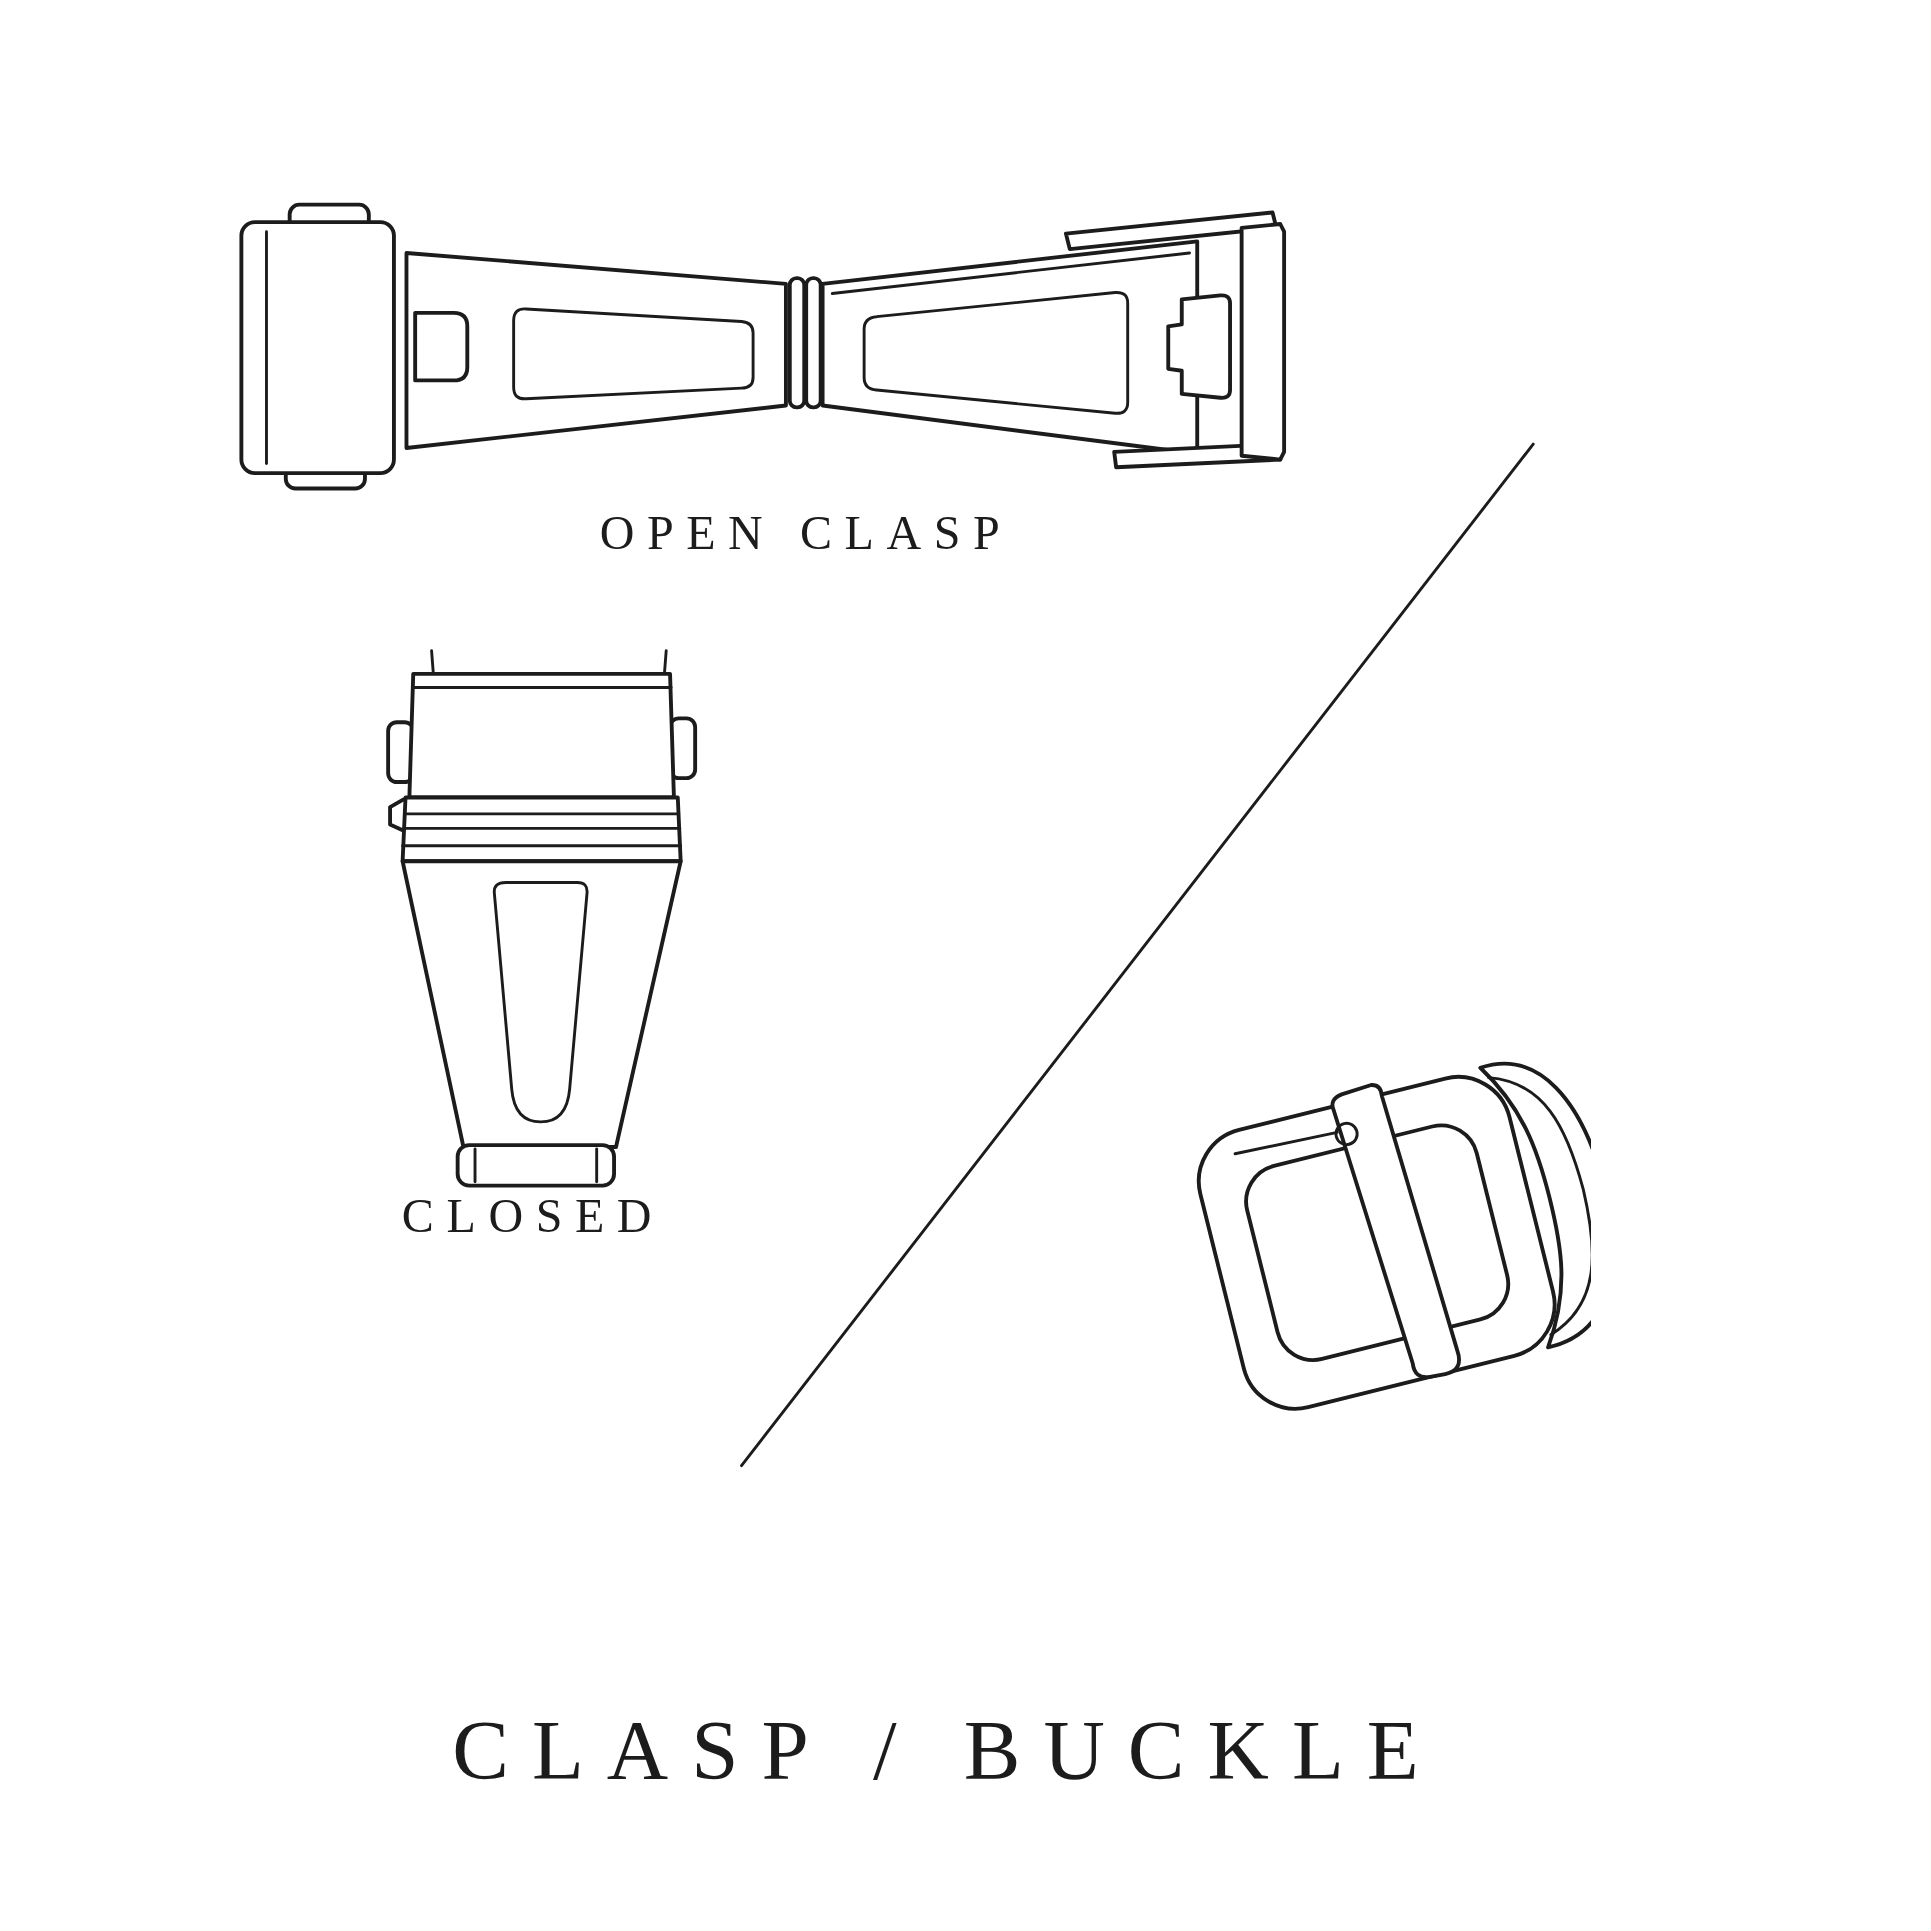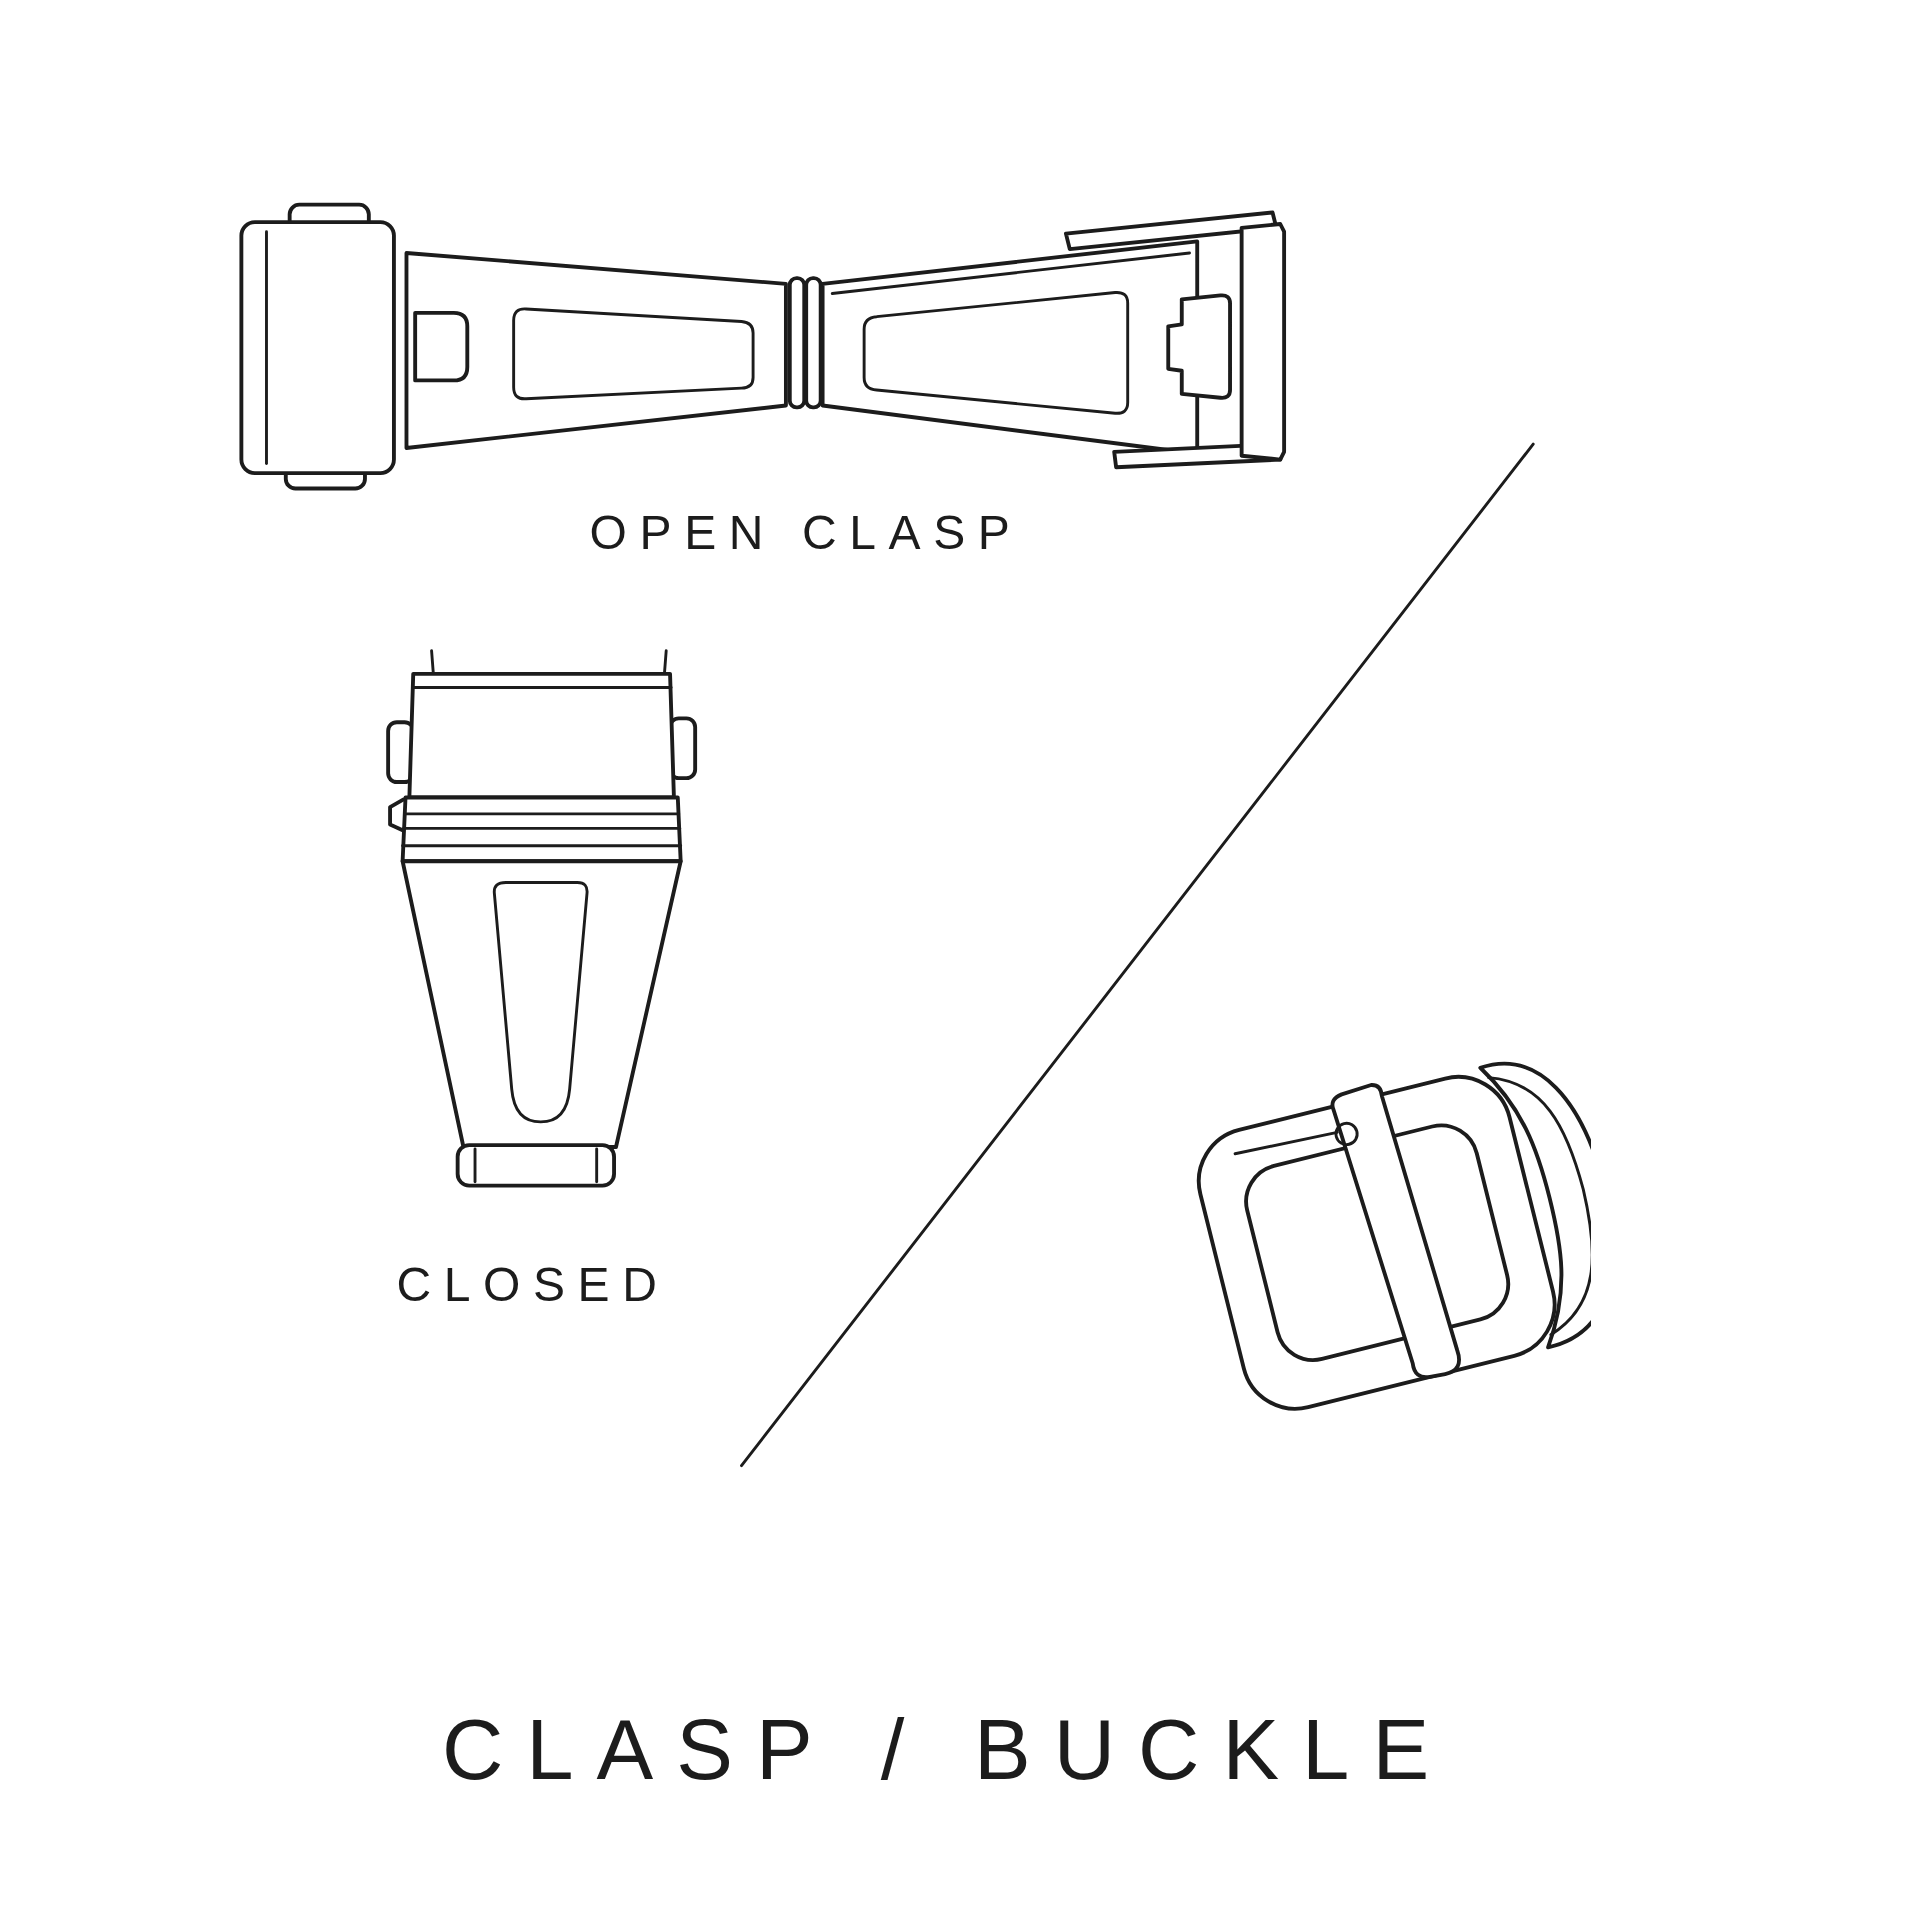--- a/index.html
+++ b/index.html
@@ -1,21 +1,21 @@
 <!DOCTYPE html>
 <html style="--ink: #1c1c1c; --paper: #ffffff;"><head>
 <meta charset="utf-8">
 <style>
   :root { --ink:#1c1c1c; --paper:#ffffff; }
   * { box-sizing: border-box; }
   html,body { margin:0; padding:0; background:var(--paper); }
   .canvas {
     position:relative; width:1591px; height:1931px;
     background:var(--paper); overflow:hidden;
-    font-family:Liberation Sans, sans-serif;
+    font-family:Liberation Serif, serif;
   }
   svg.art { position:absolute; left:0; top:0; color:var(--ink); }
   .ln      { fill:var(--paper); stroke:currentColor; stroke-width:4; stroke-linejoin:round; stroke-linecap:round; }
   .ln-open { fill:none;        stroke:currentColor; stroke-width:4; stroke-linejoin:round; stroke-linecap:round; }
   .ln-thin { fill:none;        stroke:currentColor; stroke-width:3; stroke-linejoin:round; stroke-linecap:round; }
   .label {
     position:absolute; transform:translate(-50%,-50%);
     color:var(--ink); font-size:48px; font-weight:400;
     letter-spacing:12.6px; white-space:nowrap;
   }
@@ -96,18 +96,18 @@
 
       <line class="ln-thin" x1="-150" y1="-125" x2="-42" y2="-121"></line>
 
       <path class="ln" d="M -28 -158 L 4 -160 Q 14 -158 12 -146 L 24 128 Q 26 150 6 149 L -10 148 Q -26 147 -24 130 L -40 -144 Q -42 -156 -28 -158 Z"></path>
       <circle class="ln-thin" cx="-33" cy="-117" r="11"></circle>
     </g>
   </svg>
 
   <div class="label" style="left:806px; top:532px;">OPEN CLASP</div>
 
-  <div class="label" style="left:533px; top:1284px;">CLOSED</div>
+  <div class="label" style="left:533px; top:1215px;">CLOSED</div>
 
   <div class="title" style="left:947px; top:1750px;">CLASP / BUCKLE</div>
 
 </div>
 
 
 </body></html>

